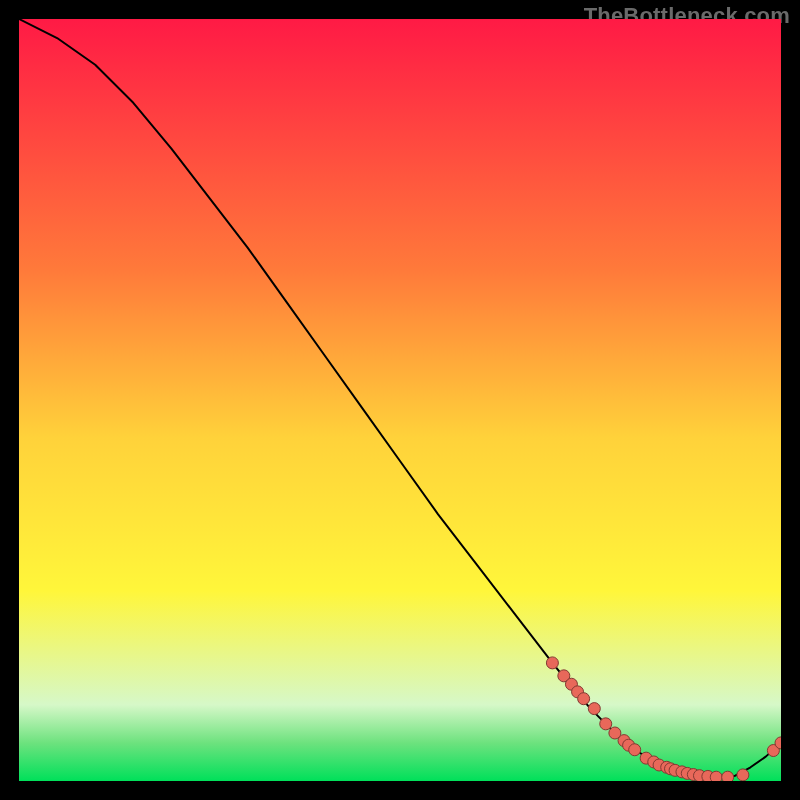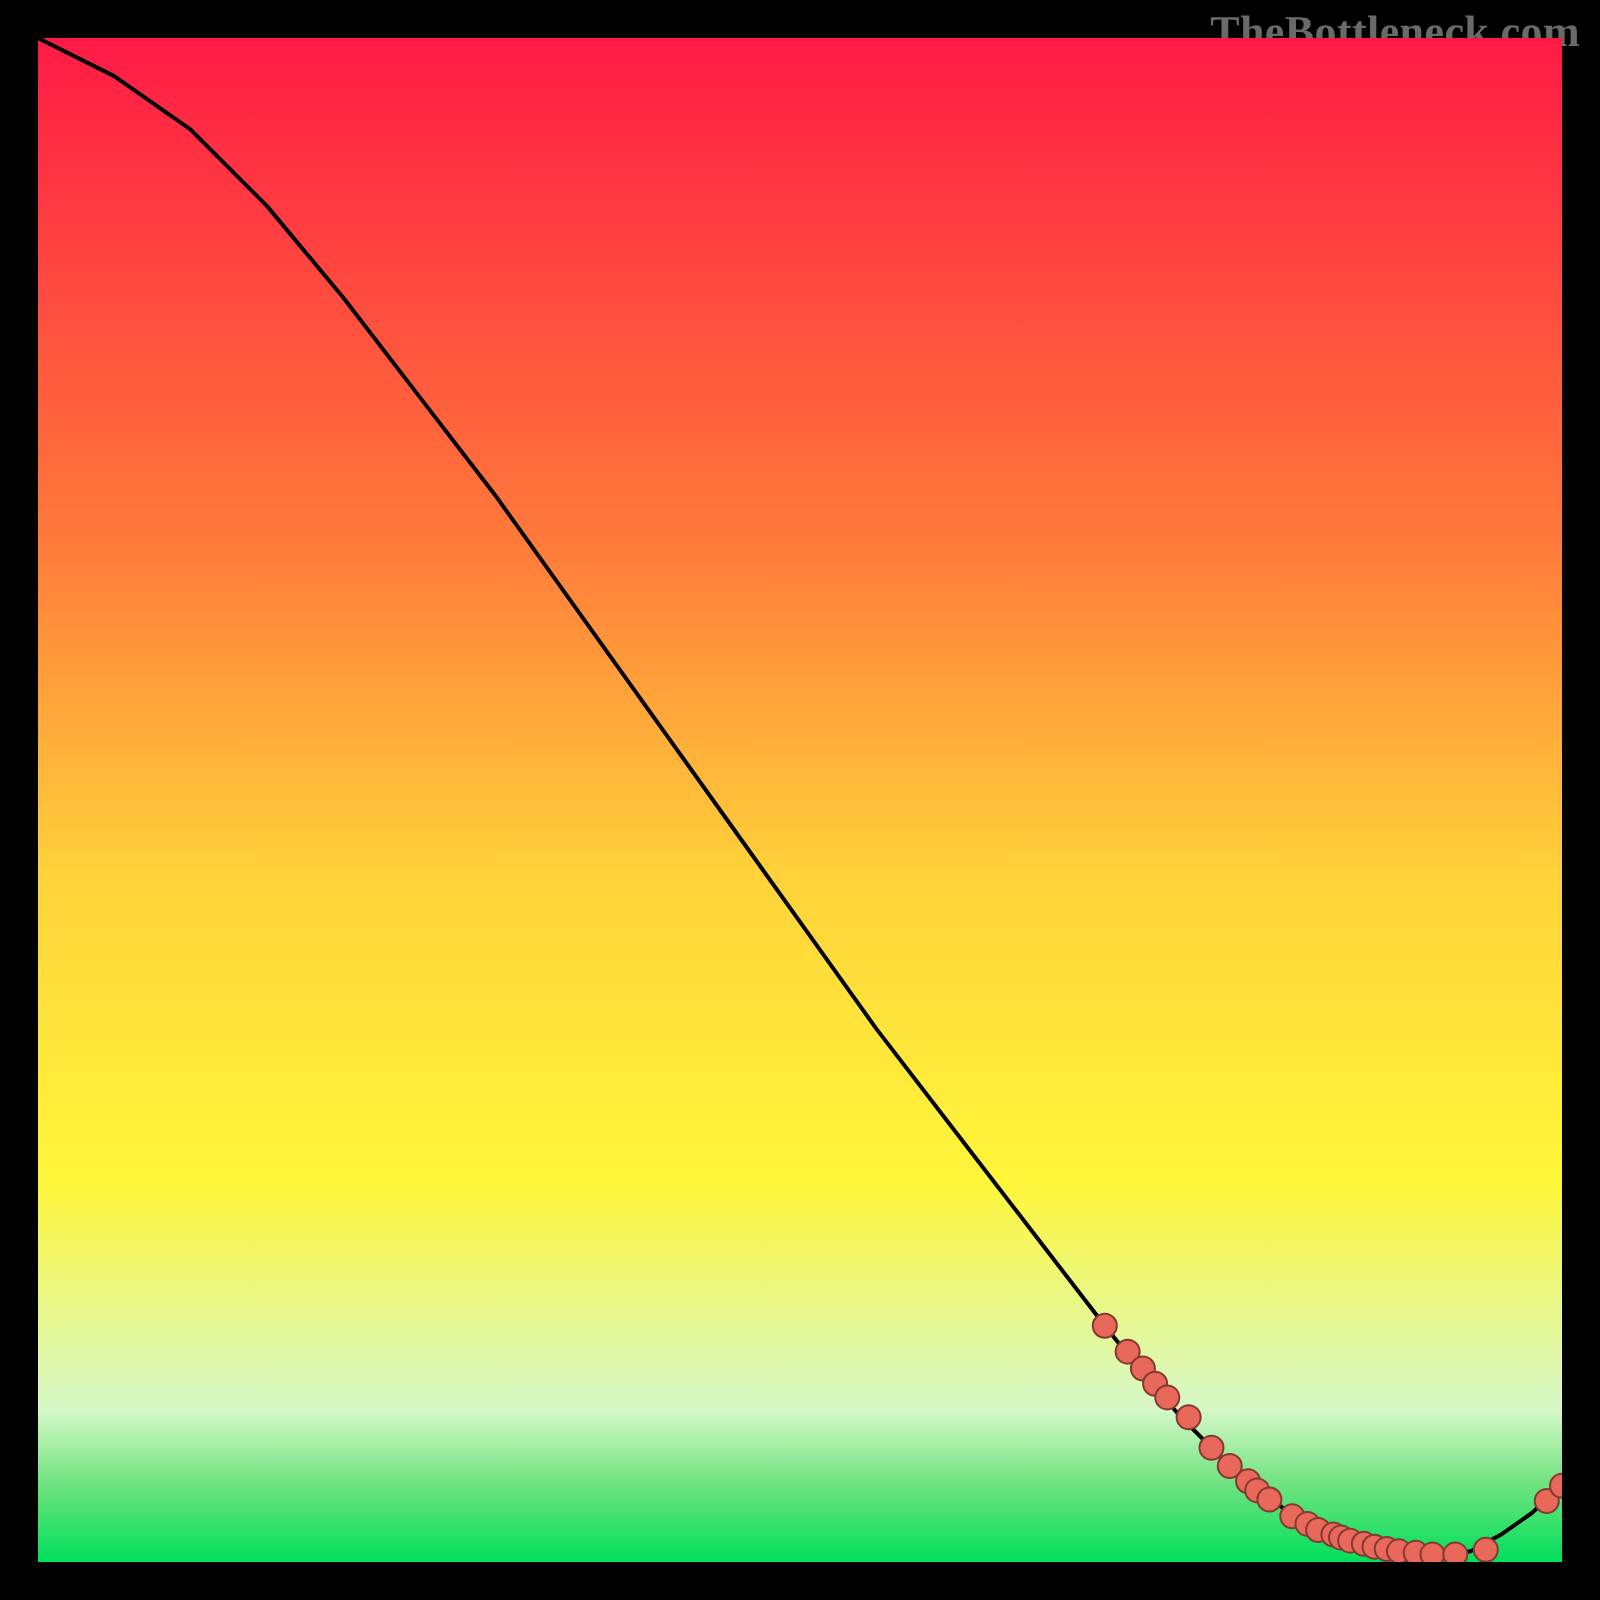--- a/index.html
+++ b/index.html
@@ -9,21 +9,20 @@
     height: 800px;
     background: #000;
     font-family: Arial, Helvetica, sans-serif;
     overflow: hidden;
   }
   .frame {
     position: relative;
     width: 800px;
     height: 668px;
     background: #000;
-    font-family: Liberation Serif, serif;
   }
   .watermark {
     position: absolute;
     top: 3px;
     right: 10px;
     color: #6a6a6a;
     font-size: 22px;
     font-weight: 600;
     letter-spacing: 0.2px;
     user-select: none;

